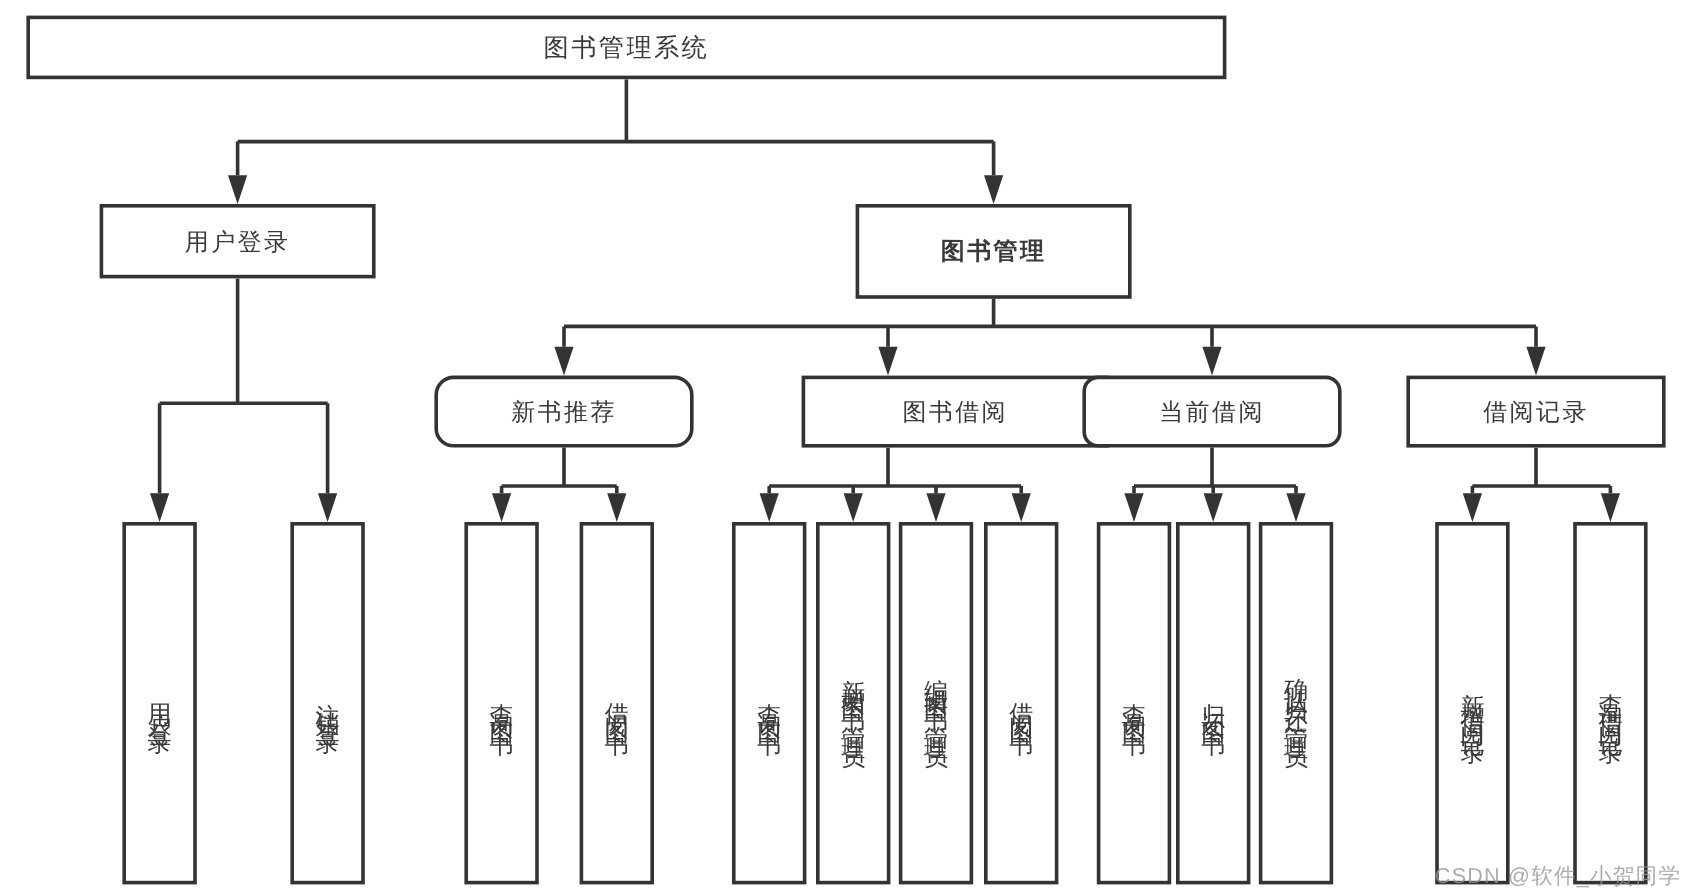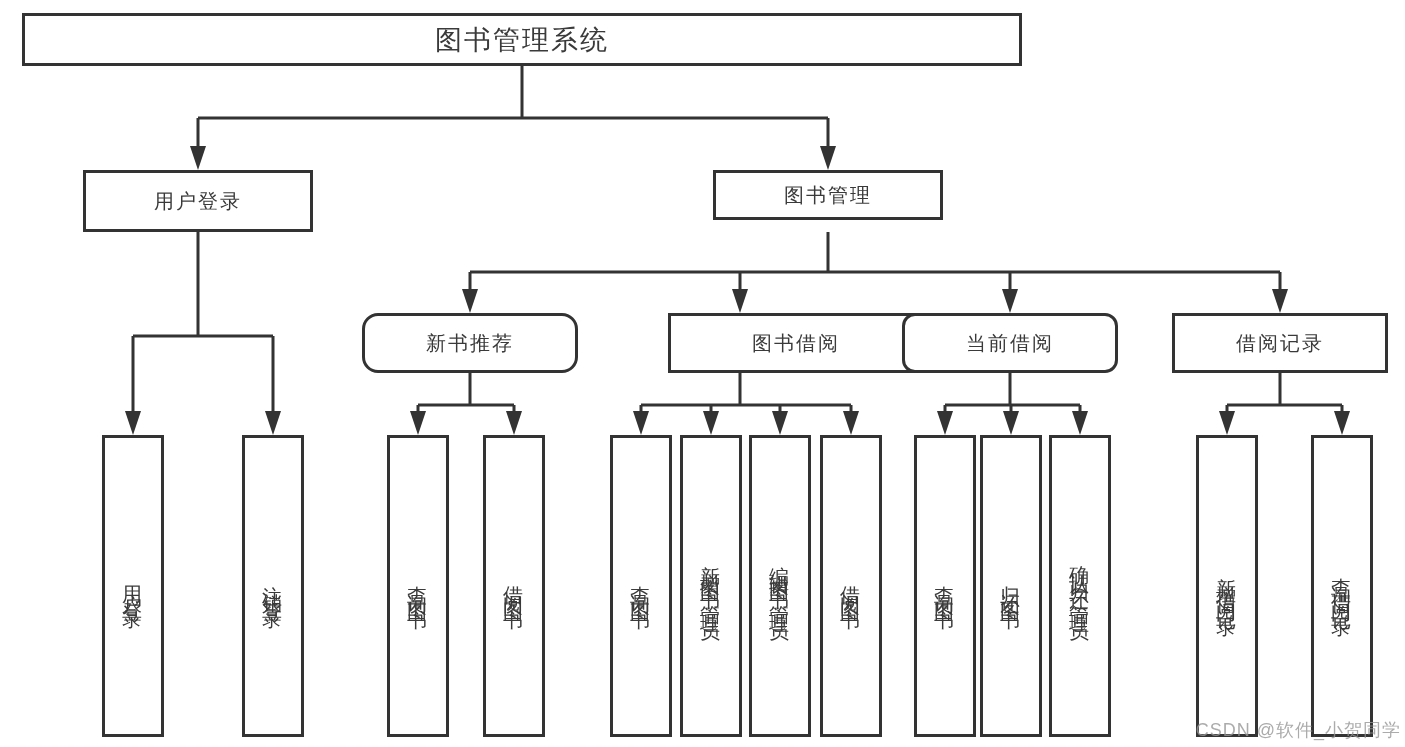--- a/index.html
+++ b/index.html
@@ -9,21 +9,21 @@
     font-family:"Liberation Sans", sans-serif;
   }
   svg.connectors { position:absolute; left:0; top:0; z-index:1; }
   .hbox {
     position:absolute; box-sizing:border-box;
     border:3px solid #333333; background:#ffffff;
     display:flex; align-items:center; justify-content:center;
     color:#3a3a3a; font-size:20px; letter-spacing:2px;
     z-index:2; white-space:nowrap;
   }
-  .root-box { font-size:27px; }
+  .root-box { font-size:21px; }
   .vbox {
     position:absolute; box-sizing:border-box;
     top:435px; width:62px; height:302px;
     border:3px solid #333333; background:#ffffff;
     writing-mode:vertical-rl; text-orientation:mixed;
     display:flex; align-items:center; justify-content:center;
     color:#3a3a3a; font-size:20px; letter-spacing:8px;
     z-index:2;
   }
   .watermark {
@@ -65,21 +65,21 @@
       <polygon points="1003,411 1019,411 1011,435"></polygon>
       <polygon points="1072,411 1088,411 1080,435"></polygon>
       <polygon points="1219,411 1235,411 1227,435"></polygon>
       <polygon points="1334,411 1350,411 1342,435"></polygon>
     </g>
   </svg>
 
   <div class="hbox root-box" style="left:22px; top:13px; width:1000px; height:53px;">图书管理系统</div>
 
   <div class="hbox" style="left:83px; top:170px; width:230px; height:62px;">用户登录</div>
-  <div class="hbox" style="left:713px; top:170px; width:230px; height:50px;">图书管理</div>
+  <div class="hbox" style="left:713px; top:170px; width:230px; height:79px;font-weight:bold;">图书管理</div>
 
   <div class="hbox" style="left:362px; top:313px; width:216px; height:60px;border-radius:16px;">新书推荐</div>
   <div class="hbox" style="left:668px; top:313px; width:256px; height:60px;">图书借阅</div>
   <div class="hbox" style="left:902px; top:313px; width:216px; height:60px;border-radius:13px;">当前借阅</div>
   <div class="hbox" style="left:1172px; top:313px; width:216px; height:60px;">借阅记录</div>
 
   <div class="vbox" style="left:102px;">用户登录</div>
   <div class="vbox" style="left:242px;">注销登录</div>
 
   <div class="vbox" style="left:387px;">查询图书</div>

